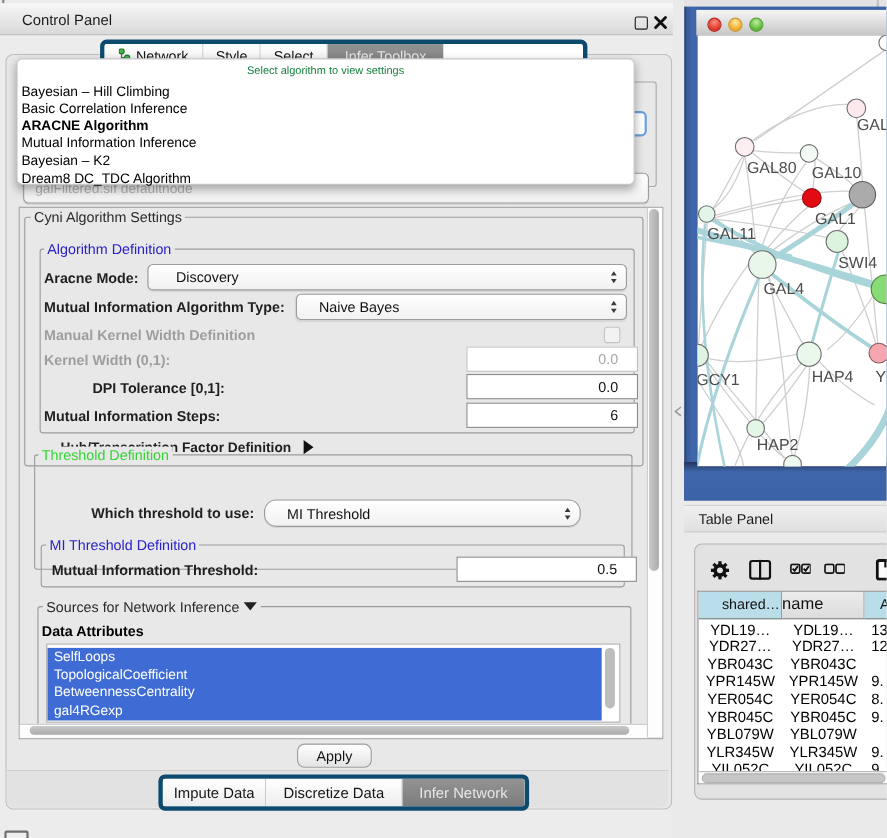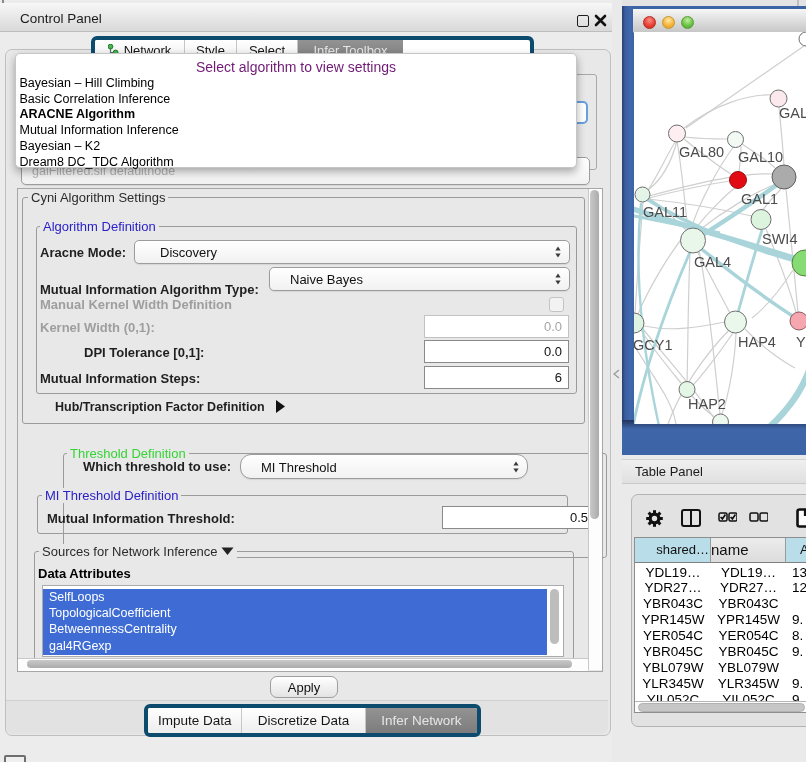--- a/index.html
+++ b/index.html
@@ -6,21 +6,21 @@
   body{width:806px;height:762px;overflow:hidden;font-family:"Liberation Sans",sans-serif;background:#ececec;}
   #root{position:absolute;top:0;left:0;width:806px;height:762px;overflow:hidden;}
   .abs{position:absolute;}
   .group{position:absolute;border:1px solid #9b9b9b;border-radius:3px;}
   .gtitle{position:absolute;top:-8px;background:#e8e8e8;padding:0 3px;font-size:13px;line-height:15px;white-space:nowrap;}
   .lbl{position:absolute;font-size:13px;font-weight:bold;color:#1f1f1f;white-space:nowrap;}
   .dis{color:#9e9e9e;}
   .combo{position:absolute;background:linear-gradient(#ffffff,#f1f1f1);border:1px solid #9c9c9c;border-radius:5px;box-shadow:0 1px 1px rgba(0,0,0,0.08);}
   .combo .ct{position:absolute;font-size:13px;color:#111;top:50%;transform:translateY(-50%);white-space:nowrap;}
   .spin{position:absolute;right:8px;top:50%;transform:translateY(-50%);width:6px;height:12px;}
-  .tf{position:absolute;background:#fff;border:1px solid #8a8a8a;font-size:13px;color:#111;text-align:right;padding:0 6px 0 0;line-height:21px;}
+  .tf{position:absolute;background:#fff;border:1px solid #8a8a8a;font-size:13px;color:#111;text-align:right;padding:0 17px 0 0;line-height:21px;}
   .tfd{border:1px solid #c2c2c2;color:#a6a6a6;}
   .seg{display:flex;position:absolute;border:4px solid #0c4a6e;border-radius:6px;overflow:hidden;background:#fff;}
   .seg div{font-size:inherit;color:#151515;display:flex;align-items:center;justify-content:center;background:linear-gradient(#ffffff,#ededed);border-right:1px solid #c6c6c6;}
   .seg div:last-child{border-right:none;}
   .seg .sel{background:linear-gradient(#939393,#7c7c7c);color:#e6e6e6;}
 </style>
 </head>
 <body>
 <div id="root">
 
@@ -68,21 +68,21 @@
 
 <div class="lbl" style="left:40px;top:245px;">Aracne Mode:</div>
 <div class="combo" style="left:134px;top:240px;width:434px;height:22px;">
   <span class="ct" style="left:25px;">Discovery</span>
   <svg class="spin" viewBox="0 0 6 12">
         <path d="M3 0.5 L5.6 4.4 L0.4 4.4 Z" fill="#3a3a3a"></path>
         <path d="M3 11.5 L5.6 7.6 L0.4 7.6 Z" fill="#3a3a3a"></path>
       </svg>
 </div>
 
-<div class="lbl" style="left:40px;top:272px;margin-top:10px;">Mutual Information Algorithm Type:</div>
+<div class="lbl" style="left:40px;top:272px;">Mutual Information Algorithm Type:</div>
 <div class="combo" style="left:269px;top:267px;width:299px;height:22px;">
   <span class="ct" style="left:20px;">Naive Bayes</span>
   <svg class="spin" viewBox="0 0 6 12">
         <path d="M3 0.5 L5.6 4.4 L0.4 4.4 Z" fill="#3a3a3a"></path>
         <path d="M3 11.5 L5.6 7.6 L0.4 7.6 Z" fill="#3a3a3a"></path>
       </svg>
 </div>
 
 <div class="lbl dis" style="left:40px;top:297px;">Manual Kernel Width Definition</div>
 <div class="abs" style="left:549px;top:297px;width:13px;height:13px;background:#f2f2f2;border:1px solid #c4c4c4;border-radius:3px;"></div>
@@ -94,39 +94,39 @@
 <div class="tf" style="left:424px;top:340px;width:137px;height:21px;">0.0</div>
 
 <div class="lbl" style="left:40px;top:371px;">Mutual Information Steps:</div>
 <div class="tf" style="left:424px;top:366px;width:137px;height:21px;">6</div>
 
 <div class="lbl" style="left:55px;top:400px;font-size:12.5px;">Hub/Transcription Factor Definition</div>
 <svg class="abs" style="left:274px;top:399px;" width="12" height="15" viewBox="0 0 12 15">
       <path d="M2 1 L11 7.5 L2 14 Z" fill="#111"></path>
     </svg>
 
-<div class="group" style="left:31px;top:453px;width:542px;height:103px;margin-left:32px;">
+<div class="group" style="left:31px;top:413px;width:542px;height:103px;">
   <span class="gtitle" style="left:3px;color:#35d435;">Threshold Definition</span>
 </div>
 
 <div class="lbl" style="left:83px;top:459px;">Which threshold to use:</div>
 <div class="combo" style="left:240px;top:454px;width:286px;height:23px;border-radius:11px;">
   <span class="ct" style="left:20px;">MI Threshold</span>
   <svg class="spin" viewBox="0 0 6 12">
         <path d="M3 0.5 L5.6 4.4 L0.4 4.4 Z" fill="#3a3a3a"></path>
         <path d="M3 11.5 L5.6 7.6 L0.4 7.6 Z" fill="#3a3a3a"></path>
       </svg>
 </div>
 
 <div class="group" style="left:37px;top:495px;width:529px;height:37px;">
   <span class="gtitle" style="left:4px;color:#2a21c8;">MI Threshold Definition</span>
 </div>
 
 <div class="lbl" style="left:47px;top:511px;">Mutual Information Threshold:</div>
-<div class="tf" style="left:415px;top:506px;width:145px;height:21px;margin-left:27px;">0.5</div>
+<div class="tf" style="left:415px;top:506px;width:145px;height:21px;">0.5</div>
 
 <div class="group" style="left:34px;top:551px;width:538px;height:112px;">
   <span class="gtitle" style="left:4px;color:#2b2b2b;">Sources for Network Inference <svg width="13" height="9" viewBox="0 0 13 9" style="vertical-align:0px;">
           <path d="M0.5 0.5 L12.5 0.5 L6.5 8 Z" fill="#222"></path>
         </svg></span>
 </div>
 
 <div class="lbl" style="left:38px;top:566px;color:#000;">Data Attributes</div>
 
 <div class="abs" style="left:42px;top:585px;width:520px;height:70px;background:#fff;border:1px solid #ababab;overflow:hidden;">
@@ -142,21 +142,21 @@
 
 <div class="abs" style="left:270px;top:676px;width:66px;height:20px;background:linear-gradient(#ffffff,#e3e3e3);border:1px solid #9e9e9e;border-radius:7px;font-size:13px;color:#111;display:flex;align-items:center;justify-content:center;">Apply</div>
 
 <div class="seg" style="left:144px;top:704px;width:329px;height:25px;font-size:13.5px;">
   <div style="width:94px;">Impute Data</div>
   <div style="width:123px;">Discretize Data</div>
   <div class="sel" style="width:112px;">Infer Network</div>
 </div>
 
 <div class="abs" style="left:15px;top:53px;width:562px;height:115px;background:#fff;border:1px solid #c6c6c6;border-radius:5px;box-shadow:0 4px 9px rgba(0,0,0,0.33);box-sizing:border-box;">
-  <div style="position:absolute;left:0;top:5px;width:100%;text-align:center;font-size:14px;color:#701a75;">Select algorithm to view settings</div>
+  <div style="position:absolute;left:0;top:5px;width:100%;text-align:center;font-size:10px;color:#15803d;">Select algorithm to view settings</div>
   <div style="position:absolute;left:3.5px;top:22px;font-size:12.5px;color:#000;line-height:15.7px;white-space:nowrap;">Bayesian – Hill Climbing<br>Basic Correlation Inference<br><b>ARACNE Algorithm</b><br>Mutual Information Inference<br>Bayesian – K2<br>Dream8 DC_TDC Algorithm</div>
 </div>
 
 <div class="abs" style="left:4px;top:755px;width:18px;height:12px;background:#efefef;border:2px solid #6e6e6e;border-radius:2px;"></div>
 
 <div class="abs" style="left:612px;top:0;width:10px;height:762px;background:#eaeaea;"></div>
 <svg class="abs" style="left:613px;top:369px;" width="7" height="10" viewBox="0 0 7 10">
       <path d="M6 1 L1 5 L6 9" stroke="#9a9a9a" stroke-width="1.4" fill="none"></path>
     </svg>
 

